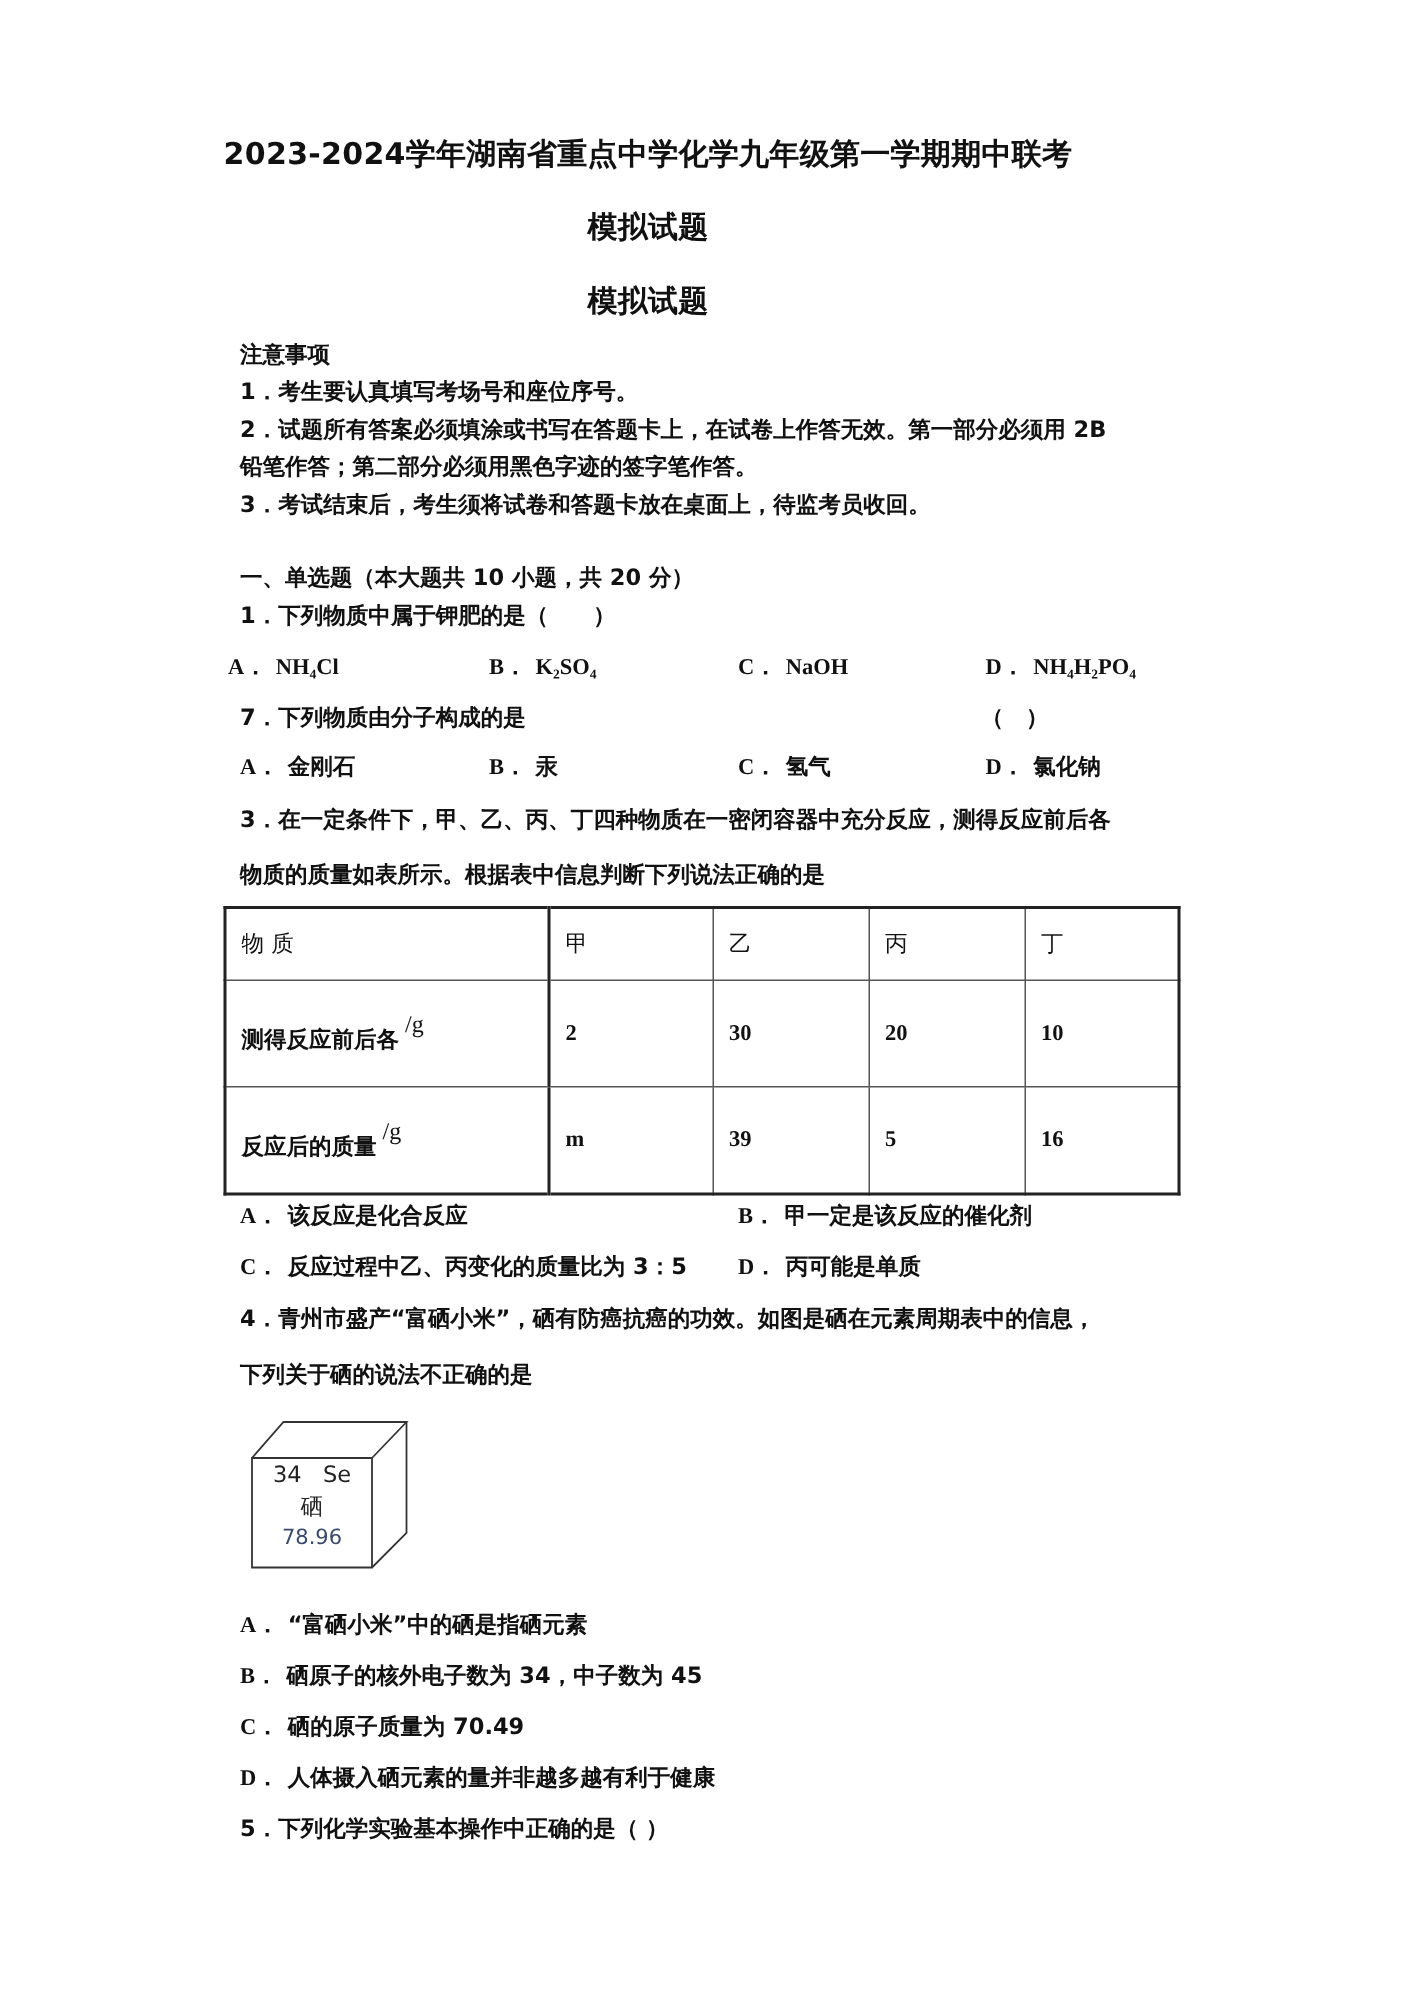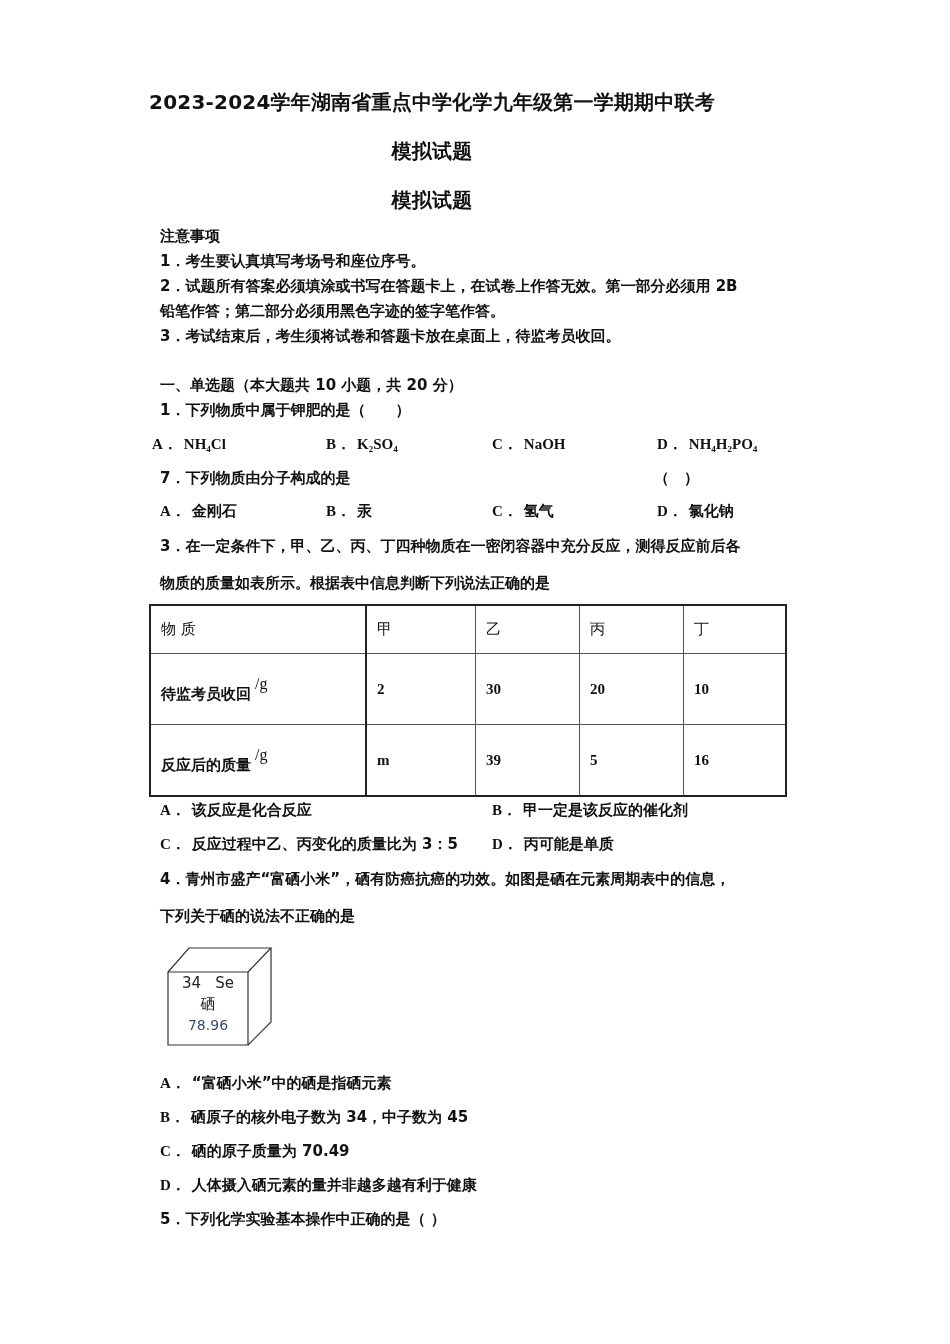--- a/index.html
+++ b/index.html
@@ -91,21 +91,21 @@
 <table class="mass">
   <tbody>
       <tr class="h">
     <td class="c0">物 质</td>
     <td>甲</td>
     <td>乙</td>
     <td>丙</td>
     <td>丁</td>
   </tr>
   <tr class="r">
-    <td class="c0"><span>待监考员收回</span><span class="unit">/g</span></td>
+    <td class="c0"><span>测得反应前后各</span><span class="unit">/g</span></td>
     <td class="num" style="width:98px;">2</td>
     <td class="num" style="width:93px;">30</td>
     <td class="num" style="width:93px;">20</td>
     <td class="num">10</td>
   </tr>
   <tr class="r">
     <td class="c0"><span>反应后的质量</span><span class="unit">/g</span></td>
     <td class="num">m</td>
     <td class="num">39</td>
     <td class="num">5</td>

